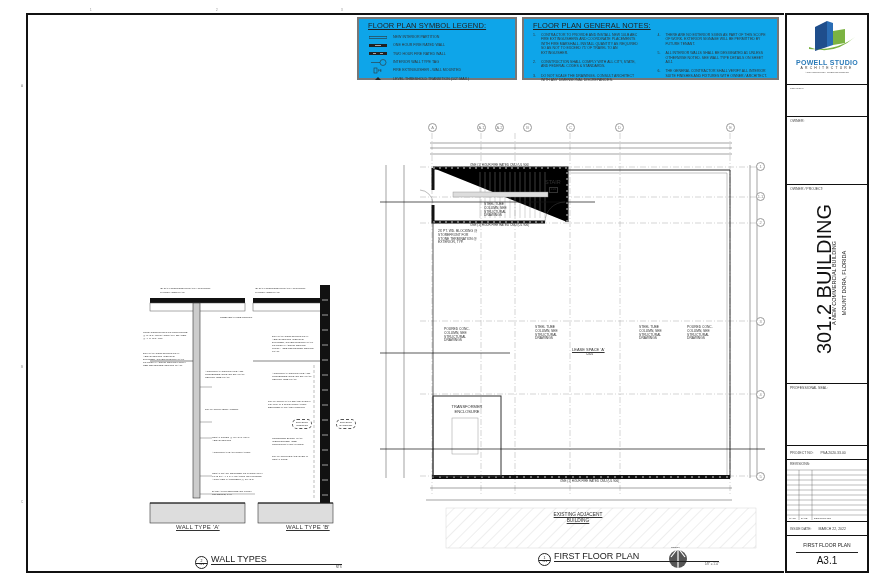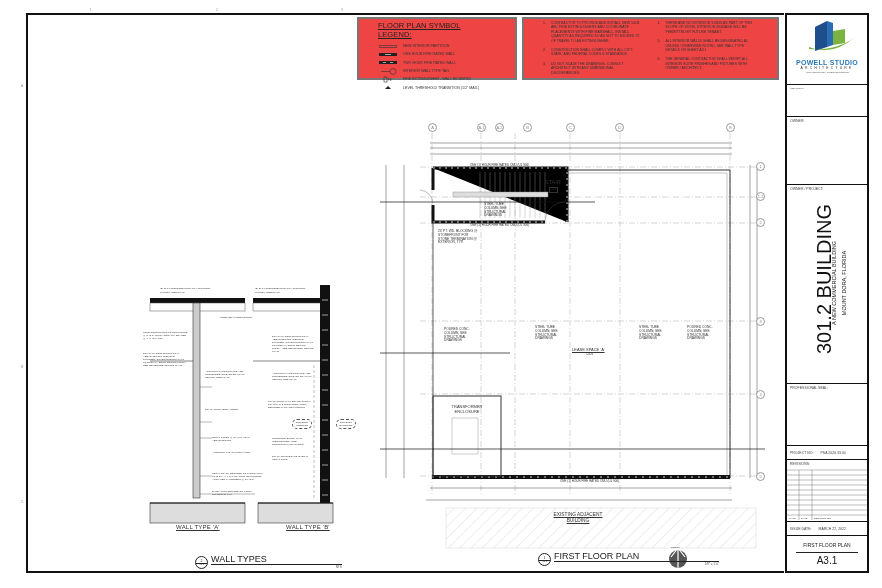--- a/index.html
+++ b/index.html
@@ -2,21 +2,21 @@
 <html><head>
 <meta charset="utf-8">
 <style>
   * { box-sizing: border-box; margin: 0; padding: 0; }
   html, body { width: 882px; height: 588px; background: #fff; overflow: hidden; }
   body { position: relative; font-family: "Liberation Sans", sans-serif; color: #111; }
   .abs { position: absolute; }
   .sheet-border { position: absolute; left: 26px; top: 13px; width: 758px; height: 560px; border-left: 2px solid #111; border-top: 2px solid #111; border-bottom: 2px solid #111; }
   .tick { position: absolute; font-size: 3px; color: #888; }
   
-  .note-box { position: absolute; border: 2px solid #777; background: #ef4444; padding: 2px 19px; }
+  .note-box { position: absolute; border: 2px solid #777; background: #0ea5e9; padding: 2px 9px; }
   .box-title { font-size: 7.5px; font-weight: normal; text-decoration: underline; letter-spacing: 0.1px; margin-bottom: 3px; color: #222; }
   .legend-row { display: flex; align-items: center; gap: 5px; height: 8.3px; font-size: 3.6px; color: #333; text-transform: uppercase; }
   .legend-sym { width: 20px; display: flex; align-items: center; justify-content: center; }
   .notes-cols { display: flex; gap: 14px; }
   .notes-col { flex: 1; }
   .note-item { display: flex; gap: 5px; font-size: 3.5px; line-height: 4.4px; color: #333; margin-bottom: 5px; text-transform: uppercase; }
   
   .tb { position: absolute; left: 785px; top: 13px; width: 84px; height: 560px; border: 2px solid #111; }
   .tb-cell { position: absolute; left: 0; width: 80px; border-bottom: 1.5px solid #111; }
   .tb-label { font-size: 3.5px; color: #444; padding: 2px 3px; text-transform: uppercase; }
@@ -93,20 +93,21 @@
     <span class="legend-sym">
         <svg width="18" height="5">
           <path d="M6 4 L9 1 L12 4 Z" fill="#222"></path>
         </svg>
       </span>
     <span>LEVEL THRESHOLD TRANSITION (1/2" MAX.)</span>
   </div>
 </div>
 
 <div class="note-box" style="left:522px;top:17px;width:257px;height:63px;">
+  <div class="box-title">FLOOR PLAN GENERAL NOTES:</div>
   <div class="notes-cols">
     <div class="notes-col">
       <div class="note-item">
           <span>1.</span>
           <span>CONTRACTOR TO PROVIDE AND INSTALL NEW 10LB ABC FIRE EXTINGUISHERS AND COORDINATE PLACEMENTS WITH FIRE MARSHALL. INSTALL QUANTITY AS REQUIRED SO AS NOT TO EXCEED 75' OF TRAVEL TO AN EXTINGUISHER.</span>
         </div>
       <div class="note-item">
           <span>2.</span>
           <span>CONSTRUCTION SHALL COMPLY WITH ALL CITY, STATE, AND FEDERAL CODES &amp; STANDARDS.</span>
         </div>

